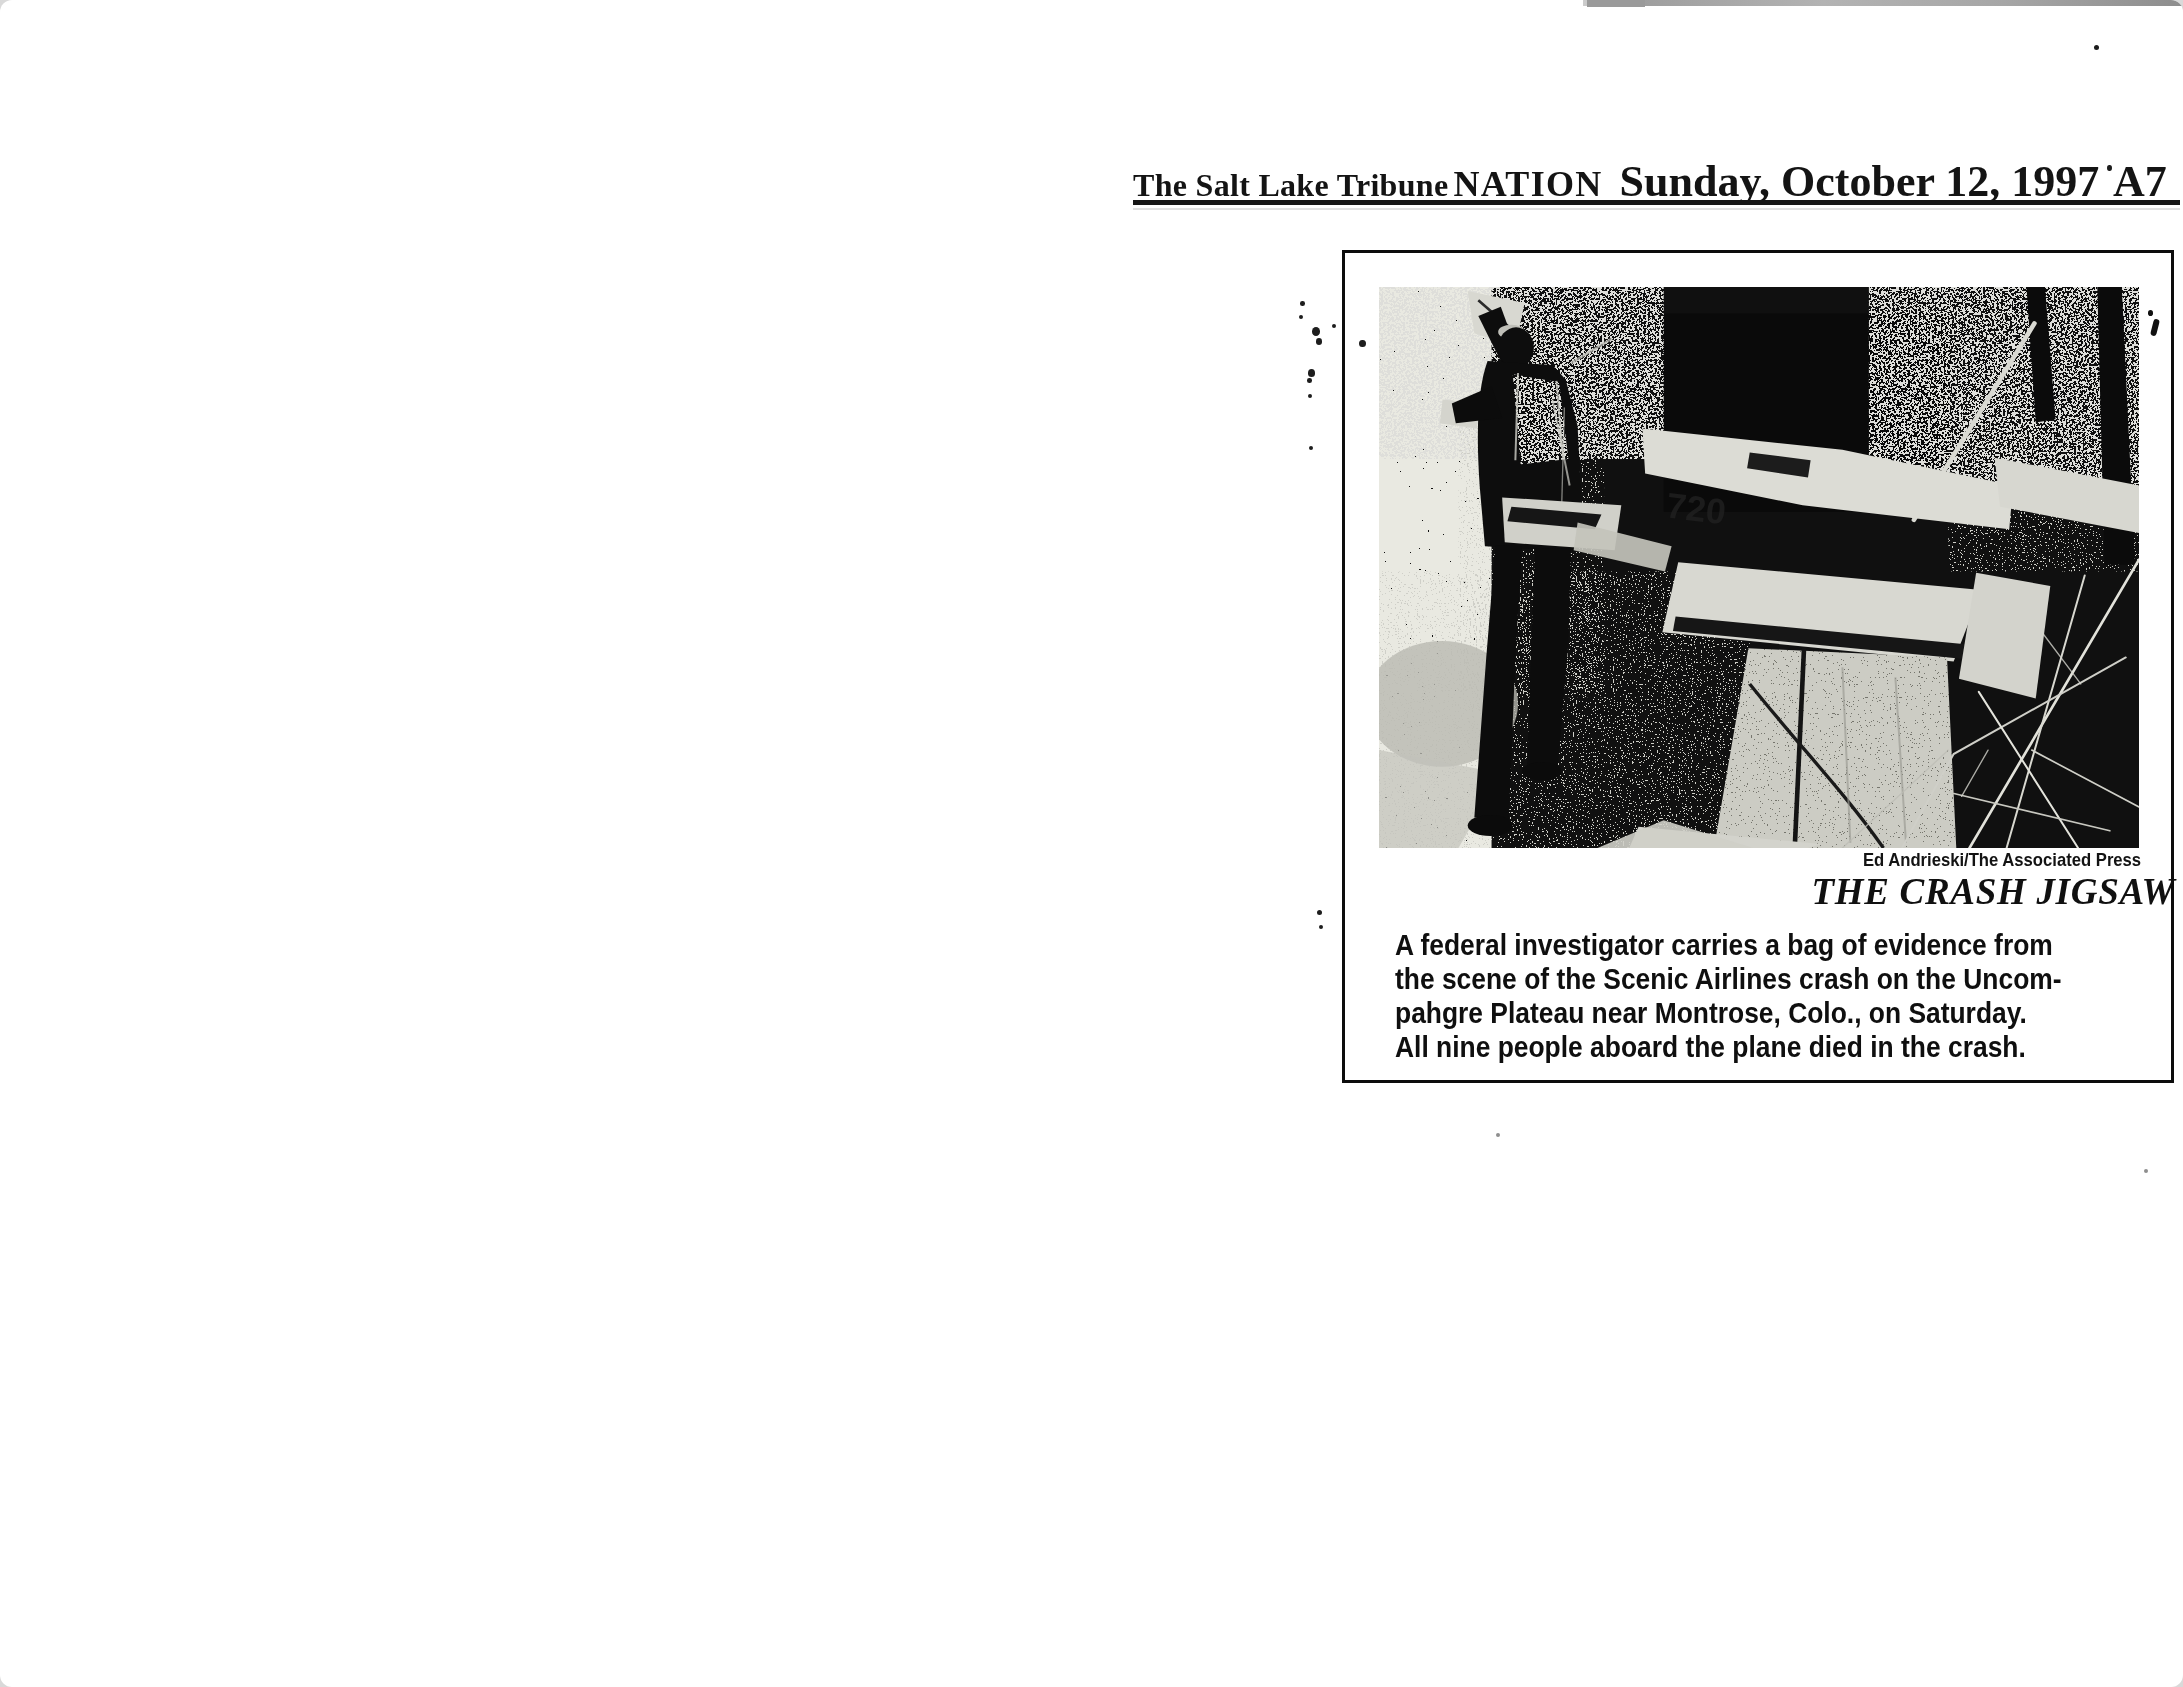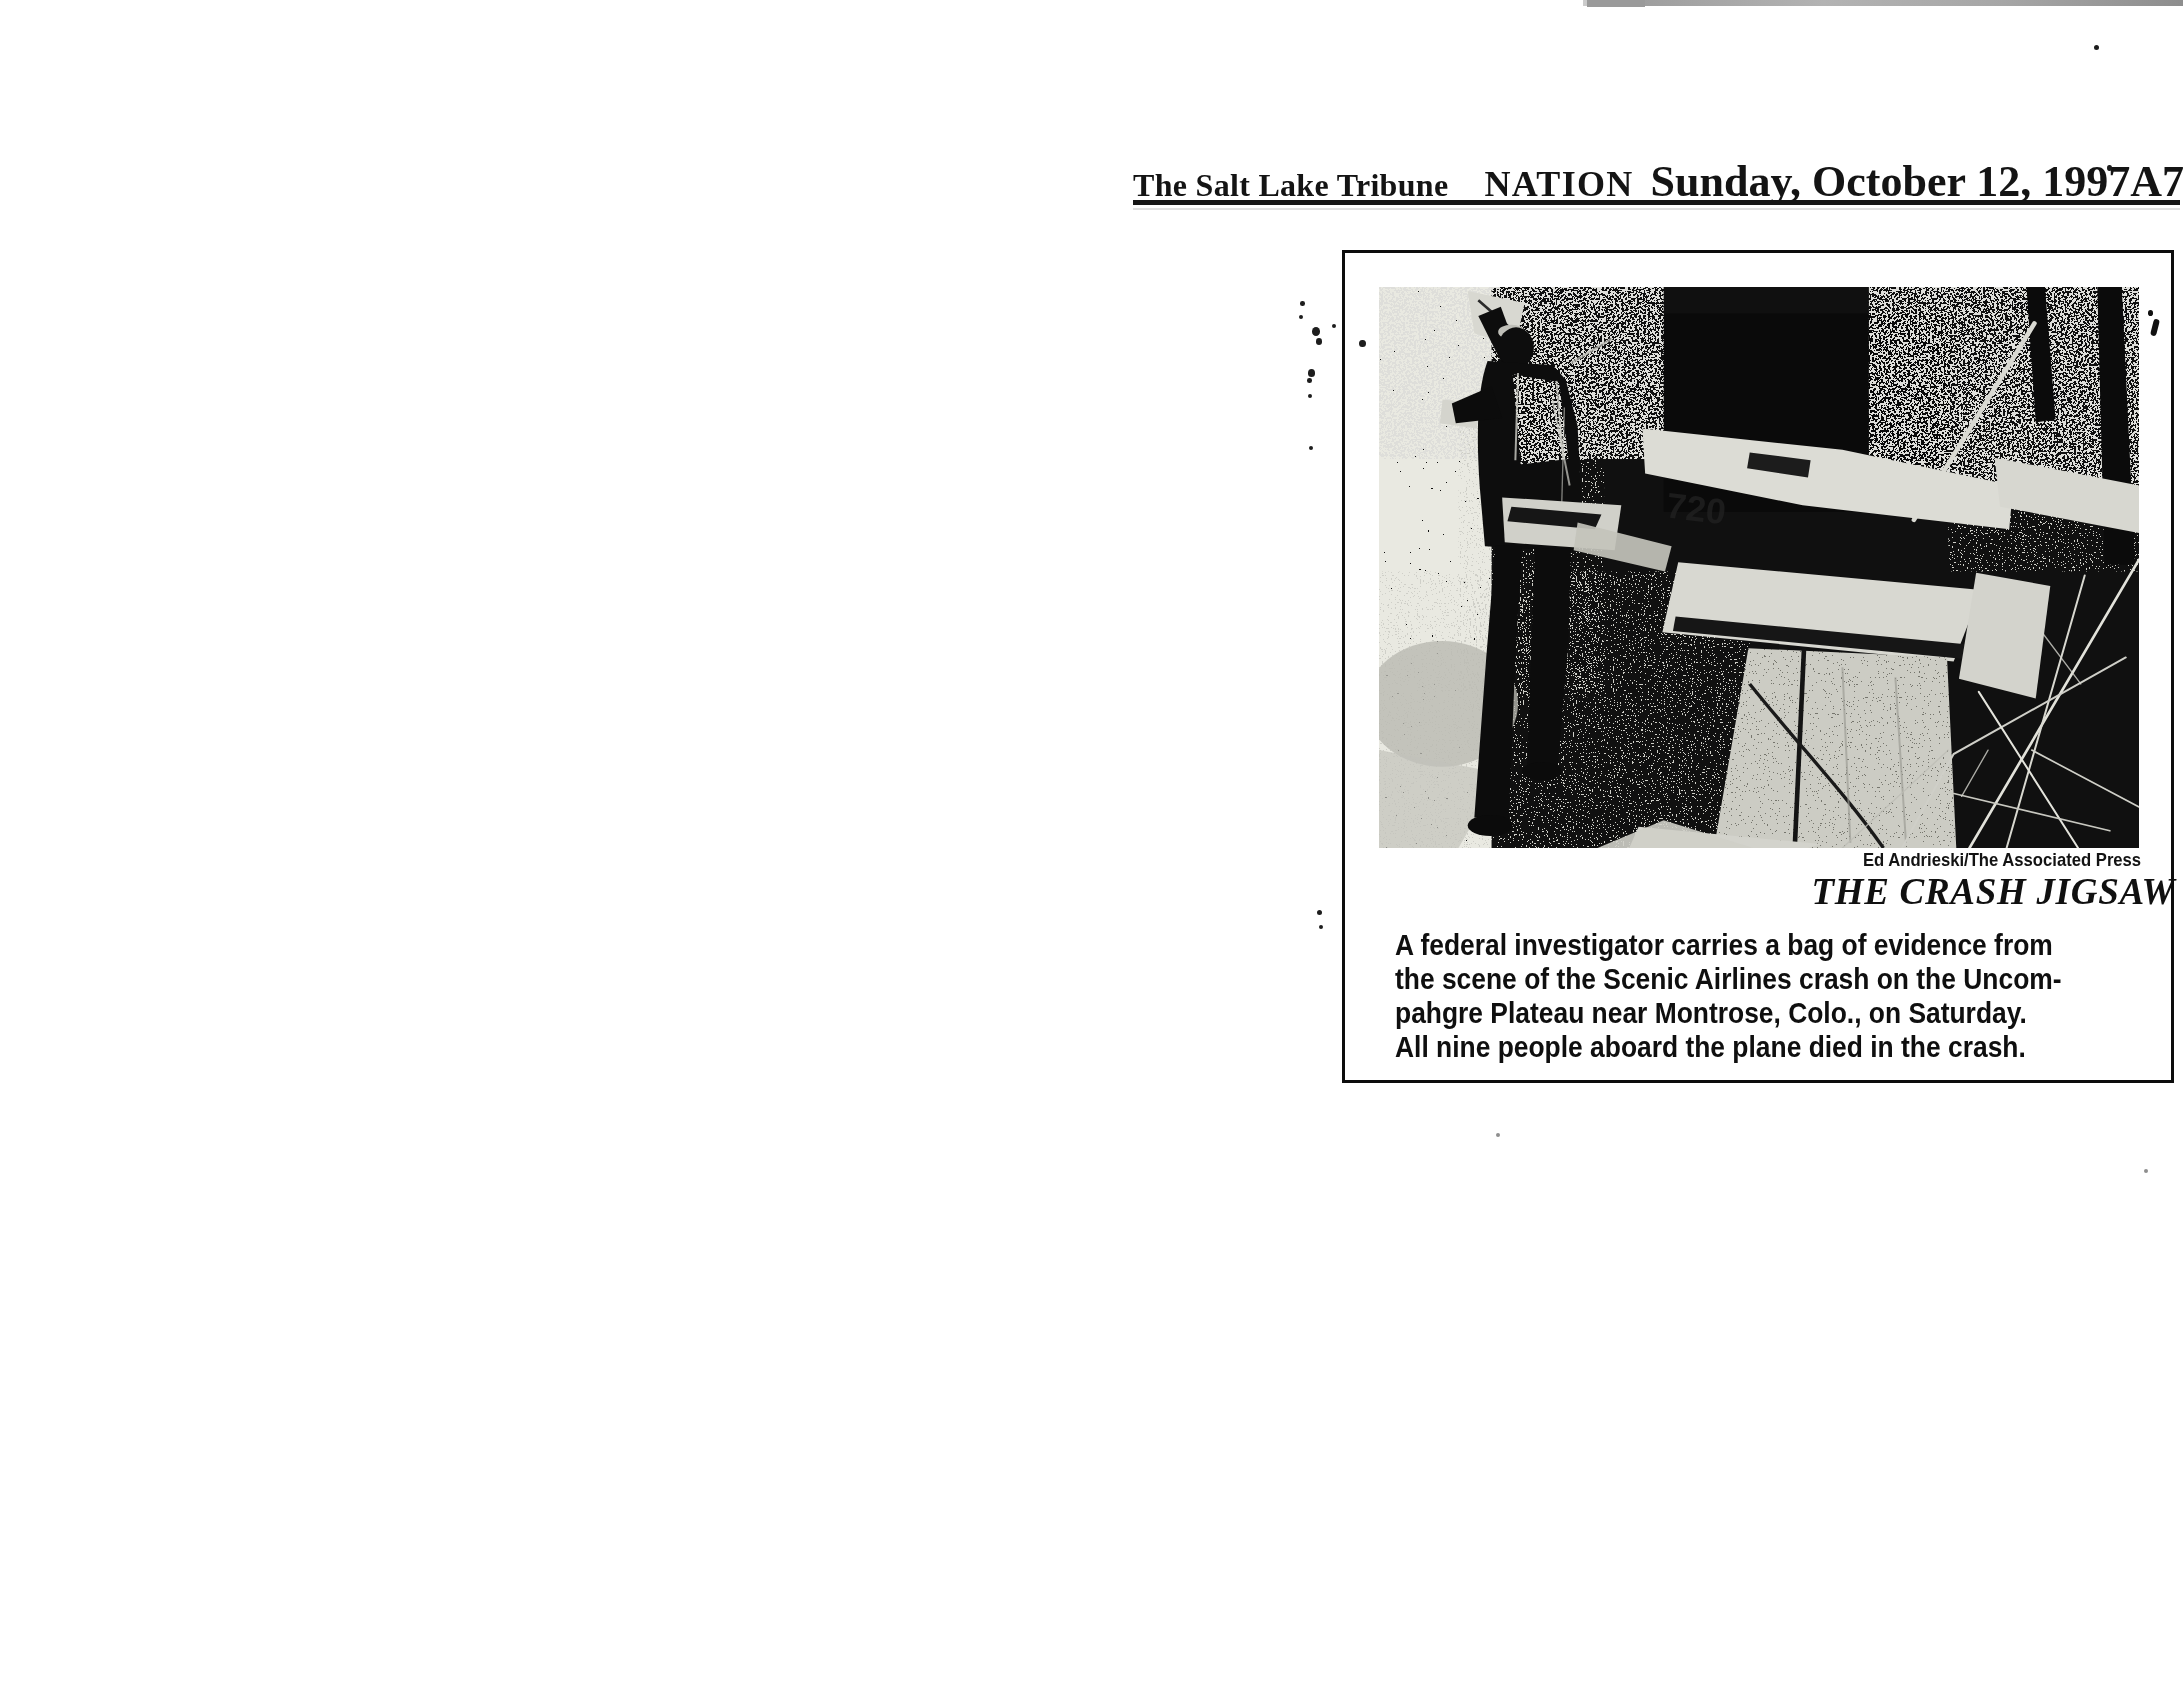--- a/index.html
+++ b/index.html
@@ -1,28 +1,28 @@
 <!DOCTYPE html>
 <html style="font-size:10.6px"><head>
 <meta charset="utf-8">
 <style>
   html,body{margin:0;padding:0;background:#d9d9d9;}
   .page{position:relative;width:2183px;height:1687px;background:#ffffff;overflow:hidden;
-        font-family:"Liberation Serif",serif;color:#141414;}
+        font-family:"Liberation Serif",serif;color:#141414;border-radius:12px;}
 
   
   .scan-strip{position:absolute;left:1583px;top:0;width:601px;height:6px;
       background:linear-gradient(to right,#cdcdcd,#9e9e9e 10%,#b3b3b3 40%,#a6a6a6 70%,#8d8d8d 100%);}
   .scan-strip2{position:absolute;left:1587px;top:0;width:58px;height:7.3px;background:#9a9a9a;}
 
   
   .header{position:absolute;left:1133px;top:156px;width:1047px;padding-right:13.2px;
           box-sizing:border-box;display:flex;align-items:baseline;white-space:nowrap;}
   .np-name{font-weight:bold;font-size:32px;letter-spacing:0.3px;}
-  .section{font-weight:bold;font-size:36px;letter-spacing:1.3px;margin-left:36px;}
+  .section{font-weight:bold;font-size:36px;letter-spacing:1.3px;margin-left:5px;}
   .hdate{font-weight:bold;font-size:44px;margin-left:17px;}
   .pageno{font-weight:bold;font-size:44px;margin-left:auto;}
   .header-rule{position:absolute;left:1133px;top:200px;width:1047px;height:5.3px;background:#161616;}
   .header-rule-shadow{position:absolute;left:1133px;top:208px;width:1047px;height:2px;background:#c6c6c6;opacity:.55;}
 
   
   .photo-frame{position:absolute;left:1342px;top:250px;width:832px;height:833px;
                border:3.3px solid #0c0c0c;box-sizing:border-box;background:#fff;}
   .photo-svg{position:absolute;left:34px;top:34px;width:760px;height:561px;display:block;background:#101010;}
   .credit{position:absolute;top:596px;right:30px;font-family:"Liberation Sans",sans-serif;

